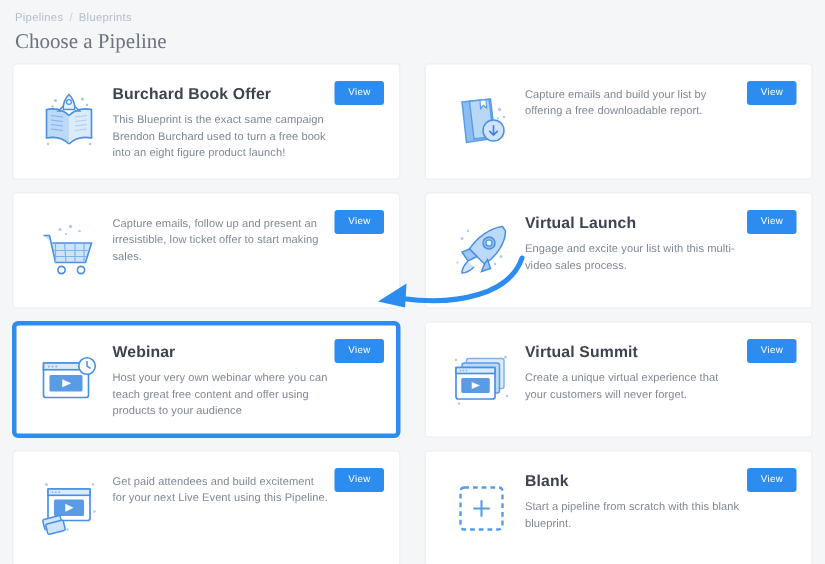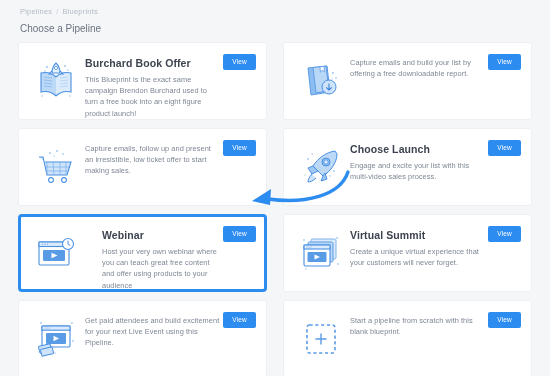--- a/index.html
+++ b/index.html
@@ -2,32 +2,32 @@
 <html><head>
 <meta charset="utf-8">
 <style>
   * { box-sizing: border-box; margin: 0; padding: 0; }
   html, body {
     width: 550px; height: 376px;
     background: #f5f6f8;
     font-family: "Liberation Sans", sans-serif;
     overflow: hidden;
   }
-  .page { position: relative; width: 550px; height: 360px; padding: 0 18px; }
+  .page { position: relative; width: 550px; height: 360px; padding: 0 8px; }
 
   .breadcrumb {
     font-size: 7.5px; color: #b5bcc6; letter-spacing: .2px;
     padding: 6px 2px 0 2px; height: 18px; line-height: 12px;
   }
   .breadcrumb span { display: inline-block; }
   .bc-sep { margin: 0 4px; color: #c9cfd8; }
 
   .page-title {
-    font-size: 10px; color: #6b7380; padding: 4px 2px 0 2px;
-    height: 20px; line-height: 14px; font-weight: 400;
+    font-size: 14px; color: #6b7380; padding: 4px 2px 0 2px;
+    height: 20px; line-height: 14px; font-weight: 400; font-family: Liberation Serif, serif;
   }
 
   .grid {
     display: grid;
     grid-template-columns: 1fr 1fr;
     column-gap: 16px;
     row-gap: 8px;
     margin-top: 4px;
   }
 
@@ -38,21 +38,20 @@
     height: 78px;
     display: flex;
     align-items: flex-start;
     padding: 10px 10px 10px 8px;
     position: relative;
   }
   .card.selected {
     border: 3px solid #2d8cf0;
     border-radius: 4px;
     padding: 8px 8px 8px 6px;
-    gap: 17px;
   }
 
   .card-icon {
     width: 58px; min-width: 58px; height: 56px;
     display: flex; align-items: center; justify-content: center;
   }
   .card-body { flex: 1; padding-top: 4px; padding-right: 36px; }
   .card-title {
     font-size: 10.5px; color: #3d4450; font-weight: 700;
     letter-spacing: .1px; margin-bottom: 4px; line-height: 13px;
@@ -178,21 +177,21 @@
           <g fill="#a9cdf4">
             <circle cx="9" cy="14" r="1"></circle>
               <circle cx="35" cy="26" r="1"></circle>
             <circle cx="13" cy="9" r="0.8"></circle>
               <circle cx="31" cy="31" r="0.8"></circle>
             <circle cx="6" cy="30" r="0.7"></circle>
           </g>
         </svg>
       </div>
       <div class="card-body">
-        <div class="card-title">Choose Launch</div>
+        <div class="card-title">Virtual Launch</div>
         <div class="card-desc">Engage and excite your list with this multi-video sales process.</div>
       </div>
       <button class="view-btn">View</button>
     </div>
 
     <div class="card selected">
       <div class="card-icon">
         <svg width="44" height="44" viewBox="0 0 44 44">
           <rect x="5" y="11" width="30" height="23" rx="1.5" fill="#ffffff" stroke="#4a90e2" stroke-width="1.1"></rect>
           <rect x="5" y="11" width="30" height="4.5" fill="#dcebfb" stroke="#4a90e2" stroke-width="1.1"></rect>
@@ -274,20 +273,21 @@
     </div>
 
     <div class="card">
       <div class="card-icon">
         <svg width="44" height="44" viewBox="0 0 44 44">
           <rect x="8" y="8" width="28" height="28" rx="2.5" fill="none" stroke="#5a9be6" stroke-width="1.6" stroke-dasharray="3.2 2.6"></rect>
           <path d="M22 16.5 L22 27.5 M16.5 22 L27.5 22" fill="none" stroke="#5a9be6" stroke-width="1.4"></path>
         </svg>
       </div>
       <div class="card-body">
+        <div class="card-title">Blank</div>
         <div class="card-desc">Start a pipeline from scratch with this blank blueprint.</div>
       </div>
       <button class="view-btn">View</button>
     </div>
 
   </div>
 
   <svg class="arrow-layer" viewBox="0 0 550 376">
     <path d="M348 172 C340 196 305 204 268 199" fill="none" stroke="#2d8cf0" stroke-width="3.4" stroke-linecap="round"></path>
     <path d="M252 201 L271 189 L270 205 Z" fill="#2d8cf0"></path>

